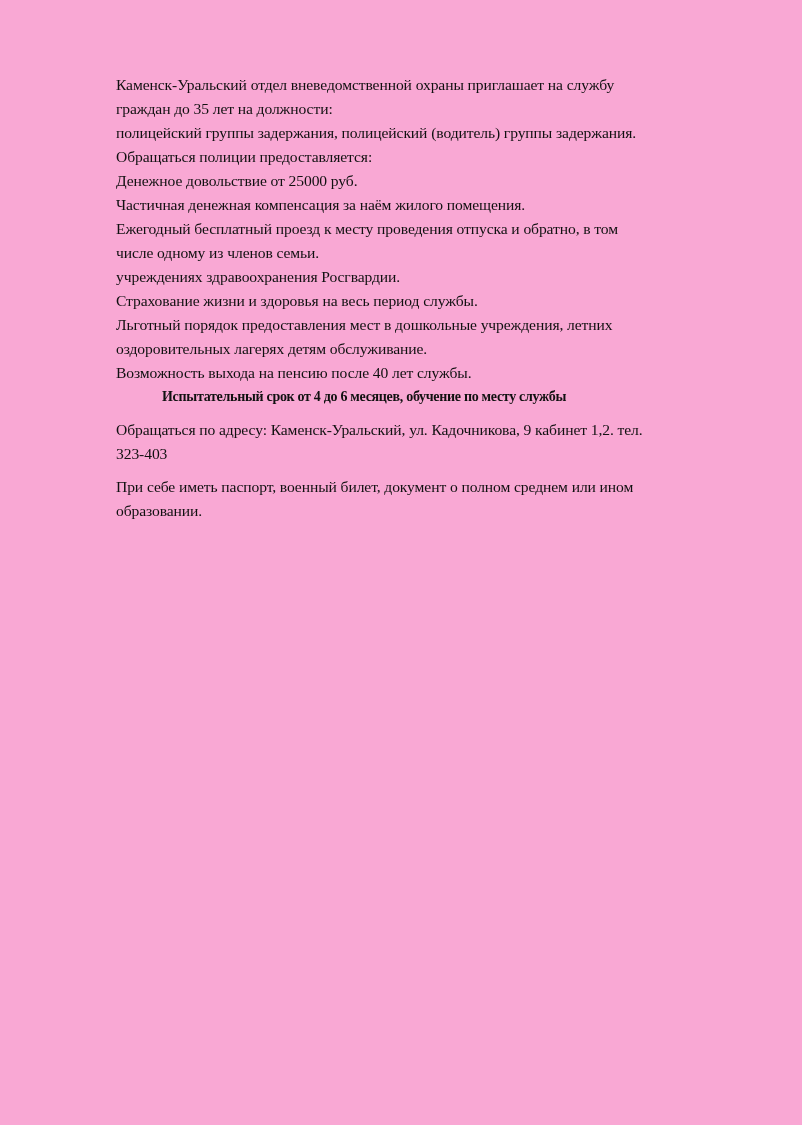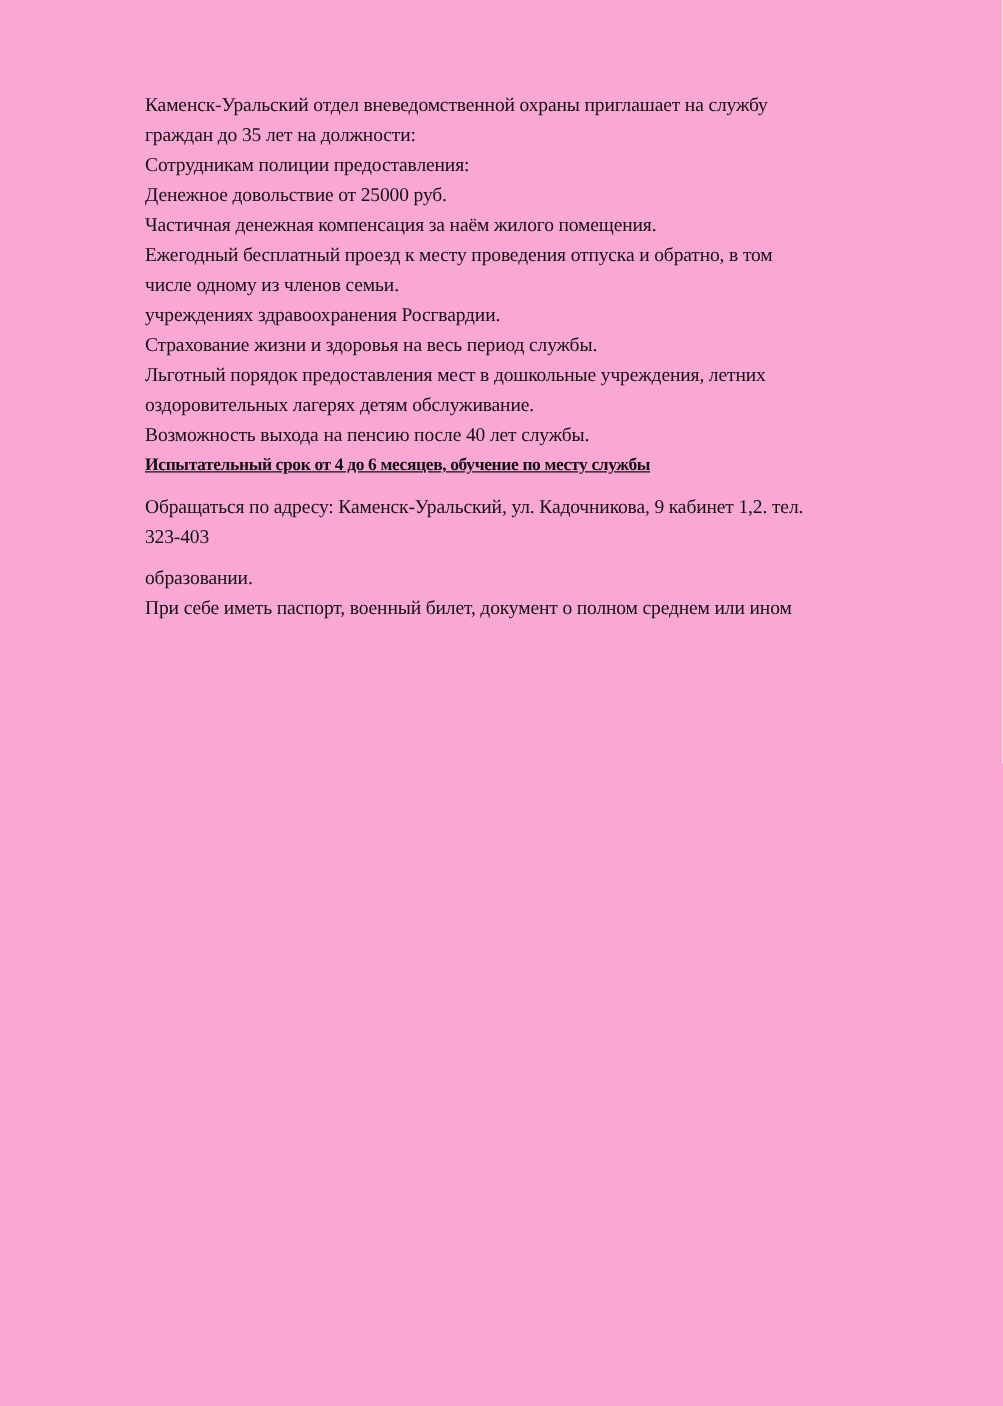--- a/index.html
+++ b/index.html
@@ -11,48 +11,50 @@
   .text-block {
     position: absolute; left: 116px; top: 73px; width: 600px;
     font-family: "Liberation Serif", "DejaVu Serif", serif;
     font-size: 15.6px; color: #111111;
   }
   .line {
     height: 24px; line-height: 24px; white-space: nowrap;
     letter-spacing: -0.1px;
   }
   .line.bold-underline {
-    font-weight: bold; text-decoration: underline; font-size: 14px;
+    font-weight: bold; font-size: 14px;
     letter-spacing: -0.3px;
+    margin-left: 46px;
   }
   .para { margin-top: 9px; }
   .para .line { }
 </style>
 </head>
 <body>
 
 <div class="page">
   <div class="text-block">
     <div>
       <div class="line">Каменск-Уральский  отдел вневедомственной  охраны приглашает  на службу</div>
       <div class="line">граждан  до 35 лет на должности:</div>
-      <div class="line">Сотрудникам  полиции  предоставления:</div>
+      <div class="line">полицейский  группы  задержания,  полицейский  (водитель) группы  задержания.</div>
+      <div class="line">Обращаться  полиции  предоставляется:</div>
       <div class="line">Денежное довольствие от 25000 руб.</div>
       <div class="line">Частичная  денежная  компенсация  за наём жилого помещения.</div>
       <div class="line">Ежегодный  бесплатный  проезд к месту проведения  отпуска и обратно, в том</div>
       <div class="line">числе одному из членов семьи.</div>
       <div class="line">учреждениях  здравоохранения  Росгвардии.</div>
       <div class="line">Страхование  жизни  и здоровья на весь период службы.</div>
       <div class="line">Льготный порядок предоставления  мест в дошкольные учреждения,  летних</div>
       <div class="line">оздоровительных  лагерях детям обслуживание.</div>
       <div class="line">Возможность выхода на пенсию  после 40 лет службы.</div>
       <div class="line bold-underline">Испытательный  срок  от 4 до 6 месяцев, обучение по месту службы</div>
     </div>
     <div class="para">
       <div class="line">Обращаться  по адресу: Каменск-Уральский,  ул.  Кадочникова,  9 кабинет  1,2.  тел.</div>
       <div class="line">323-403</div>
     </div>
     <div class="para">
+      <div class="line">При  себе иметь паспорт,  военный  билет, документ о полном среднем или  ином</div>
       <div class="line">образовании.</div>
-      <div class="line">При  себе иметь паспорт,  военный  билет, документ о полном среднем или  ином</div>
     </div>
   </div>
 </div>
 
 </body></html>

